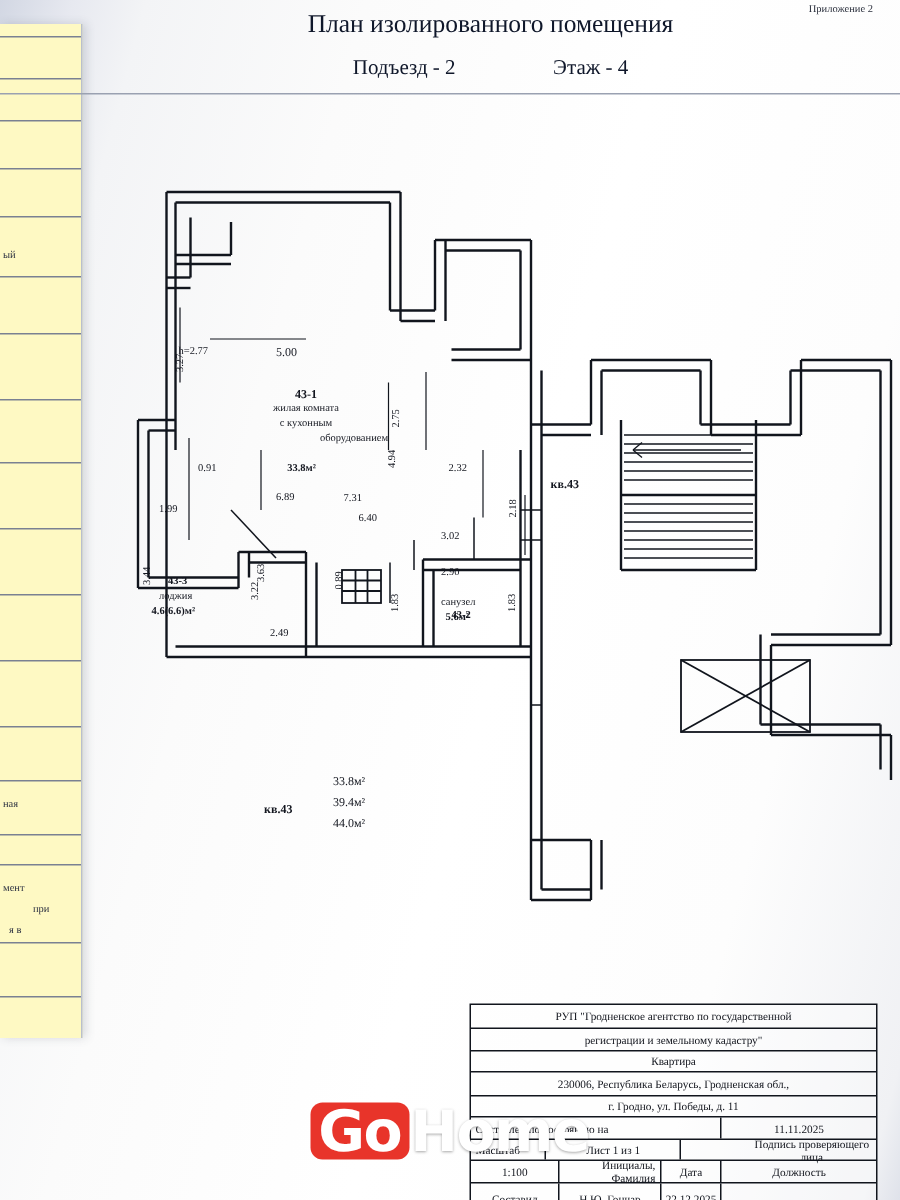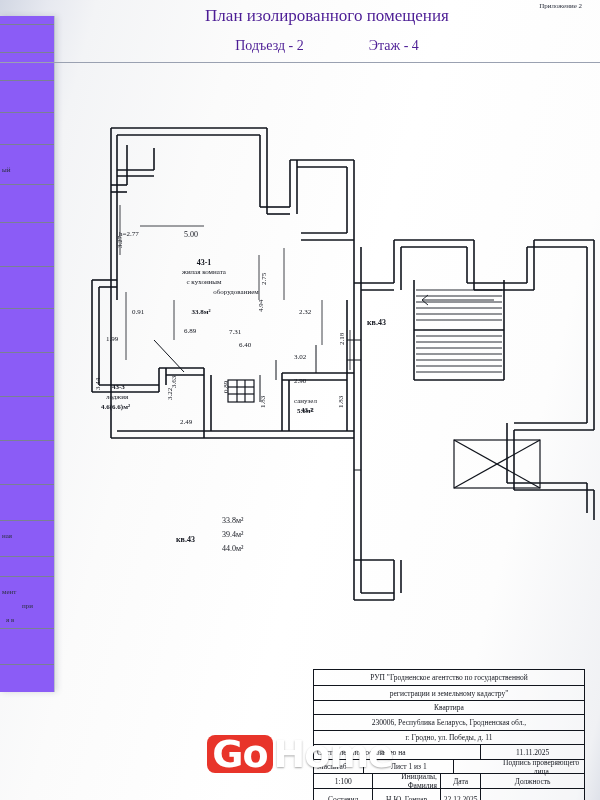--- a/index.html
+++ b/index.html
@@ -10,39 +10,39 @@
     position:relative;
   }
   
   #sheet{
     position:absolute;left:0;top:0;width:600px;height:800px;
     background:linear-gradient(105deg,#d2d7e3 0%, #e7e9f0 6%, #f3f4f6 12%, #fbfbfb 30%, #ffffff 55%, #fdfdfd 80%, #f0f1f4 97%, #dfe2ea 100%);
   }
   
   #left-sheet{
     position:absolute;left:0;top:16px;width:54px;height:676px;
-    background:#8b5cf6;
+    background:#fef9c3;
     border-right:1px solid #b9bfcd;
     box-shadow:2px 0 6px rgba(60,70,90,.18);
     overflow:hidden;
   }
   #left-sheet .lrow{
     position:absolute;left:-6px;width:62px;border-top:1px solid #7a8192;
   }
   #left-sheet .ltxt{
     position:absolute;font-size:7px;color:#2b3040;font-family:"Liberation Serif",serif;
     white-space:nowrap;
   }
   
   #plan{
     position:absolute;left:54px;top:0;width:546px;height:800px;
   }
   .title{
     position:absolute;text-align:center;width:100%;
-    color:#4c1d95;
+    color:#0f172a;
   }
   #title-main{top:6px;font-size:17px;}
   #title-sub{top:38px;font-size:14px;}
   #title-sub span{display:inline-block;}
   #appendix{
     position:absolute;right:18px;top:2px;font-size:7px;color:#2a2f3c;
   }
   #hline-top{
     position:absolute;left:-54px;top:62px;width:600px;height:0;border-top:1px solid #9aa1b1;
   }

